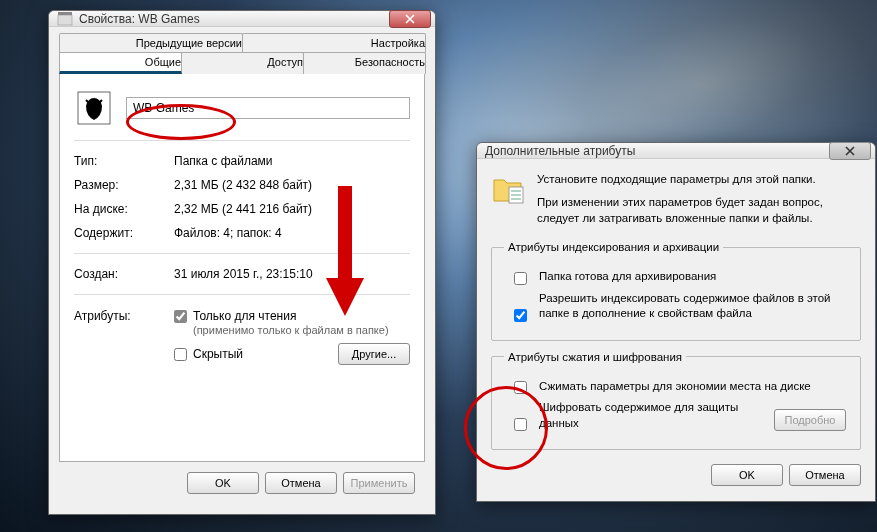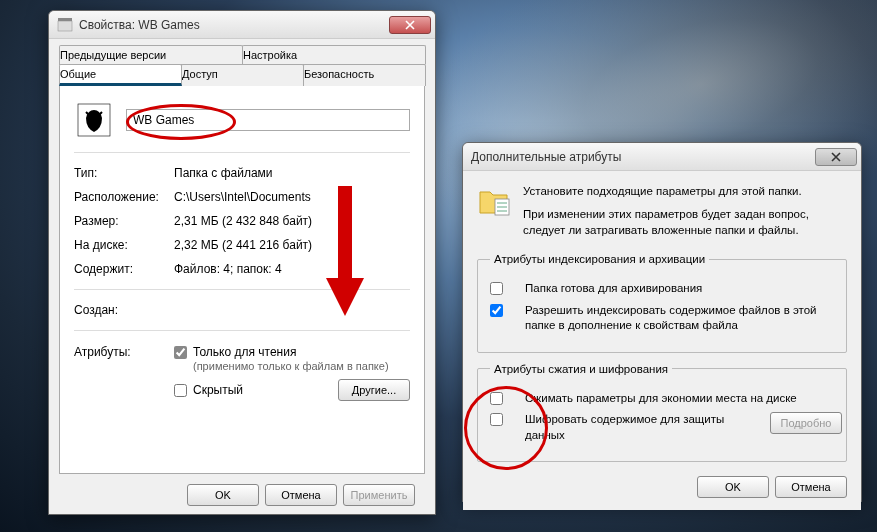--- a/index.html
+++ b/index.html
@@ -21,21 +21,21 @@
       pointer-events: none;
     }
     .dialog {
       position: absolute;
       background: #f0f0f0;
       border: 1px solid #666;
       border-radius: 6px 6px 0 0;
       box-shadow: 0 4px 20px rgba(0,0,0,0.5);
     }
     .titlebar {
-      height: 28px;
+      height: 16px;
       background: linear-gradient(to bottom, #f8f8f8, #e0e0e0);
       border-radius: 6px 6px 0 0;
       display: flex;
       align-items: center;
       padding: 0 4px 0 8px;
       border-bottom: 1px solid #ccc;
     }
     .titlebar .ticon {
       width: 16px; height: 16px;
       margin-right: 6px;
@@ -55,21 +55,21 @@
     
     #dlg1 { top: 10px; left: 48px; width: 388px; height: 505px; }
     #dlg1 .body { padding: 6px 10px 10px 10px; }
     .tabrow { display: flex; border-bottom: 1px solid #aaa; margin-bottom: -1px; }
     .tabrow .tab {
       border: 1px solid #aaa;
       border-bottom: none;
       padding: 3px 0;
       background: #f0f0f0;
       font-size: 11px;
-      text-align: left;
+      text-align: right;
       cursor: pointer;
       border-radius: 2px 2px 0 0;
       margin-right: -1px;
     }
     .tabrow.r1 .tab { flex: 1; }
     .tabrow.r2 .tab { flex: 1; }
     .tabrow .tab.active { background: #fff; border-bottom: 3px solid #0c4a6e; position: relative; z-index: 2; }
     .tabpanel {
       background: #fff;
       border: 1px solid #aaa;
@@ -107,37 +107,37 @@
       border: 1px solid #888;
       background: linear-gradient(to bottom, #fff, #e0e0e0);
       font-size: 11px;
       border-radius: 3px;
       cursor: pointer;
     }
     .btn:disabled { color: #999; cursor: default; }
     .other-btn-wrap { display: flex; align-items: center; margin-top: 6px; }
     .other-btn-wrap .chkpart { flex: 1; }
     
-    #dlg2 { top: 142px; left: 462px; width: 400px; height: 360px; }
+    #dlg2 { top: 142px; left: 476px; width: 400px; height: 360px; }
     #dlg2 .body { padding: 12px 14px; background: #f0f0f0; }
     .inforow { display: flex; gap: 10px; margin-bottom: 14px; }
     .infoicon {
       width: 36px; height: 36px; flex-shrink: 0;
       display: flex; align-items: center; justify-content: center;
     }
     .infotext { font-size: 11.5px; line-height: 1.45; }
     fieldset {
       border: 1px solid #bbb;
       border-radius: 2px;
       padding: 10px 4px 12px 12px;
       margin-bottom: 10px;
       font-size: 11.5px;
     }
     fieldset legend { padding: 0 4px; font-size: 11.5px; }
-    .fchk { display: flex; align-items: flex-start; gap: 22px; margin: 6px 0; }
+    .fchk { display: flex; align-items: flex-end; gap: 12px; margin: 6px 10px; }
     .fchk .txt { line-height: 1.35; }
     .detailbtn { float: right; }
     
     .annot { position: absolute; pointer-events: none; }
     .ellipse { border: 3px solid #d00000; border-radius: 50%; }
     #ann1 { top: 104px; left: 126px; width: 110px; height: 36px; }
     #ann2 { top: 386px; left: 464px; width: 84px; height: 84px; }
     .arrow {
       top: 186px; left: 326px; width: 38px; height: 130px;
     }
@@ -182,38 +182,35 @@
           </svg>
         </div>
         <input class="nameinput" type="text" value="WB Games" style="">
       </div>
       <div class="sep"></div>
       <div class="proprow">
           <span class="lbl">Тип:</span>
           <span class="val">Папка с файлами</span>
         </div>
       <div class="proprow">
-          <span class="lbl">Расположение:</span>
-          <span class="val">C:\Users\Intel\Documents</span>
-        </div>
-      <div class="proprow">
           <span class="lbl">Размер:</span>
           <span class="val">2,31 МБ (2 432 848 байт)</span>
         </div>
       <div class="proprow">
           <span class="lbl">На диске:</span>
           <span class="val">2,32 МБ (2 441 216 байт)</span>
         </div>
       <div class="proprow">
           <span class="lbl">Содержит:</span>
           <span class="val">Файлов: 4; папок: 4</span>
         </div>
       <div class="sep"></div>
       <div class="proprow">
           <span class="lbl">Создан:</span>
+          <span class="val">31 июля 2015 г., 23:15:10</span>
         </div>
       <div class="sep"></div>
       <div class="attrrow">
         <span class="lbl">Атрибуты:</span>
         <div class="controls">
           <div class="chkline">
             <input type="checkbox" class="mixed" checked="" style="">
             <div>
               <span>Только для чтения</span><br>
               <span class="sub" style="margin-left:0">(применимо только к файлам в папке)</span>

